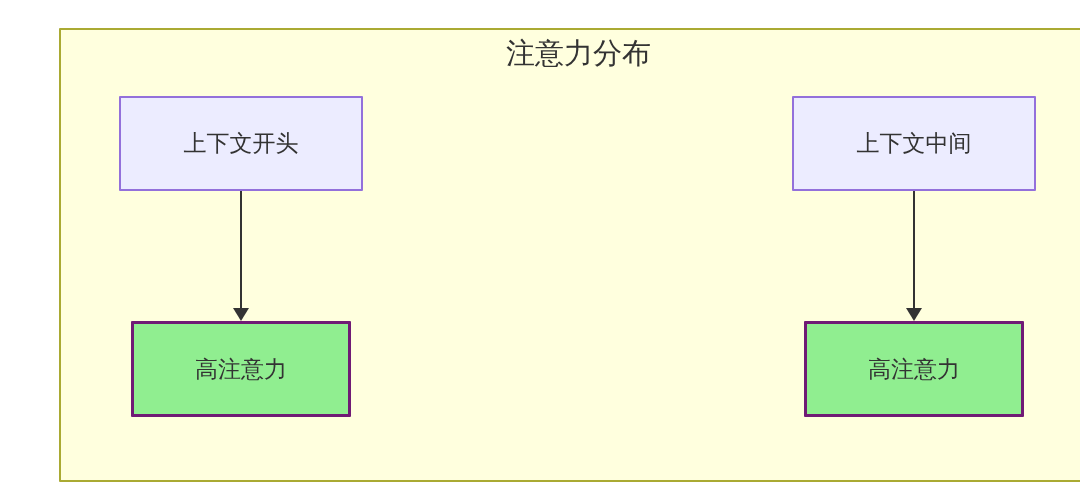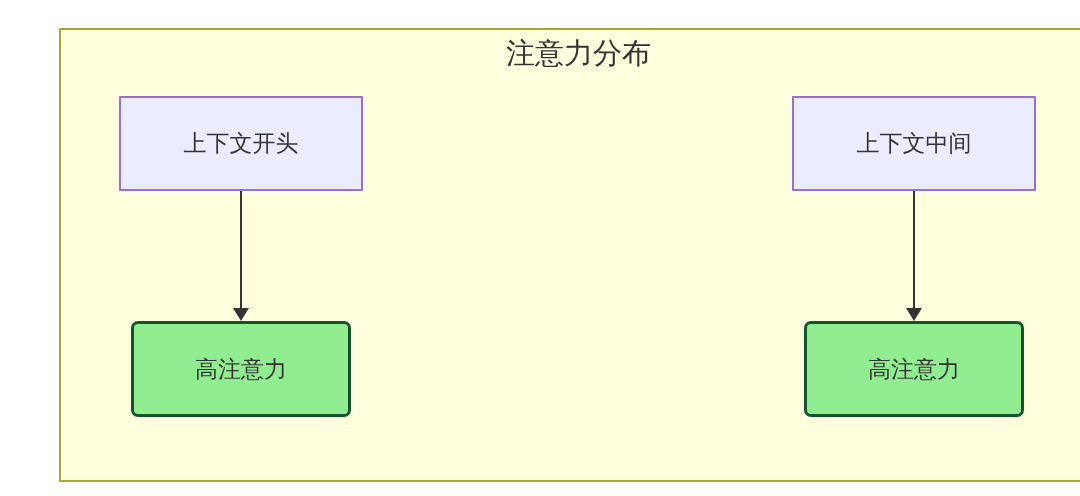--- a/index.html
+++ b/index.html
@@ -63,22 +63,22 @@
   .node.source {
     width: 244px;
     height: 95px;
     background: #ececff;
     border: 2px solid #9370db;
     border-radius: 1px;
   }
   .node.target {
     width: 220px;
     height: 96px;
-    border: 3px solid #14532d;
-    border-radius: 7px;
+    border: 3px solid #701a75;
+    border-radius: 1px;
   }
   .node.target.high { background: #90ee90; }
   .node.target.low  { background: #ff9999; }
   .arrow {
     height: 130px;
     display: flex;
     flex-direction: column;
     align-items: center;
   }
   .arrow-line {

